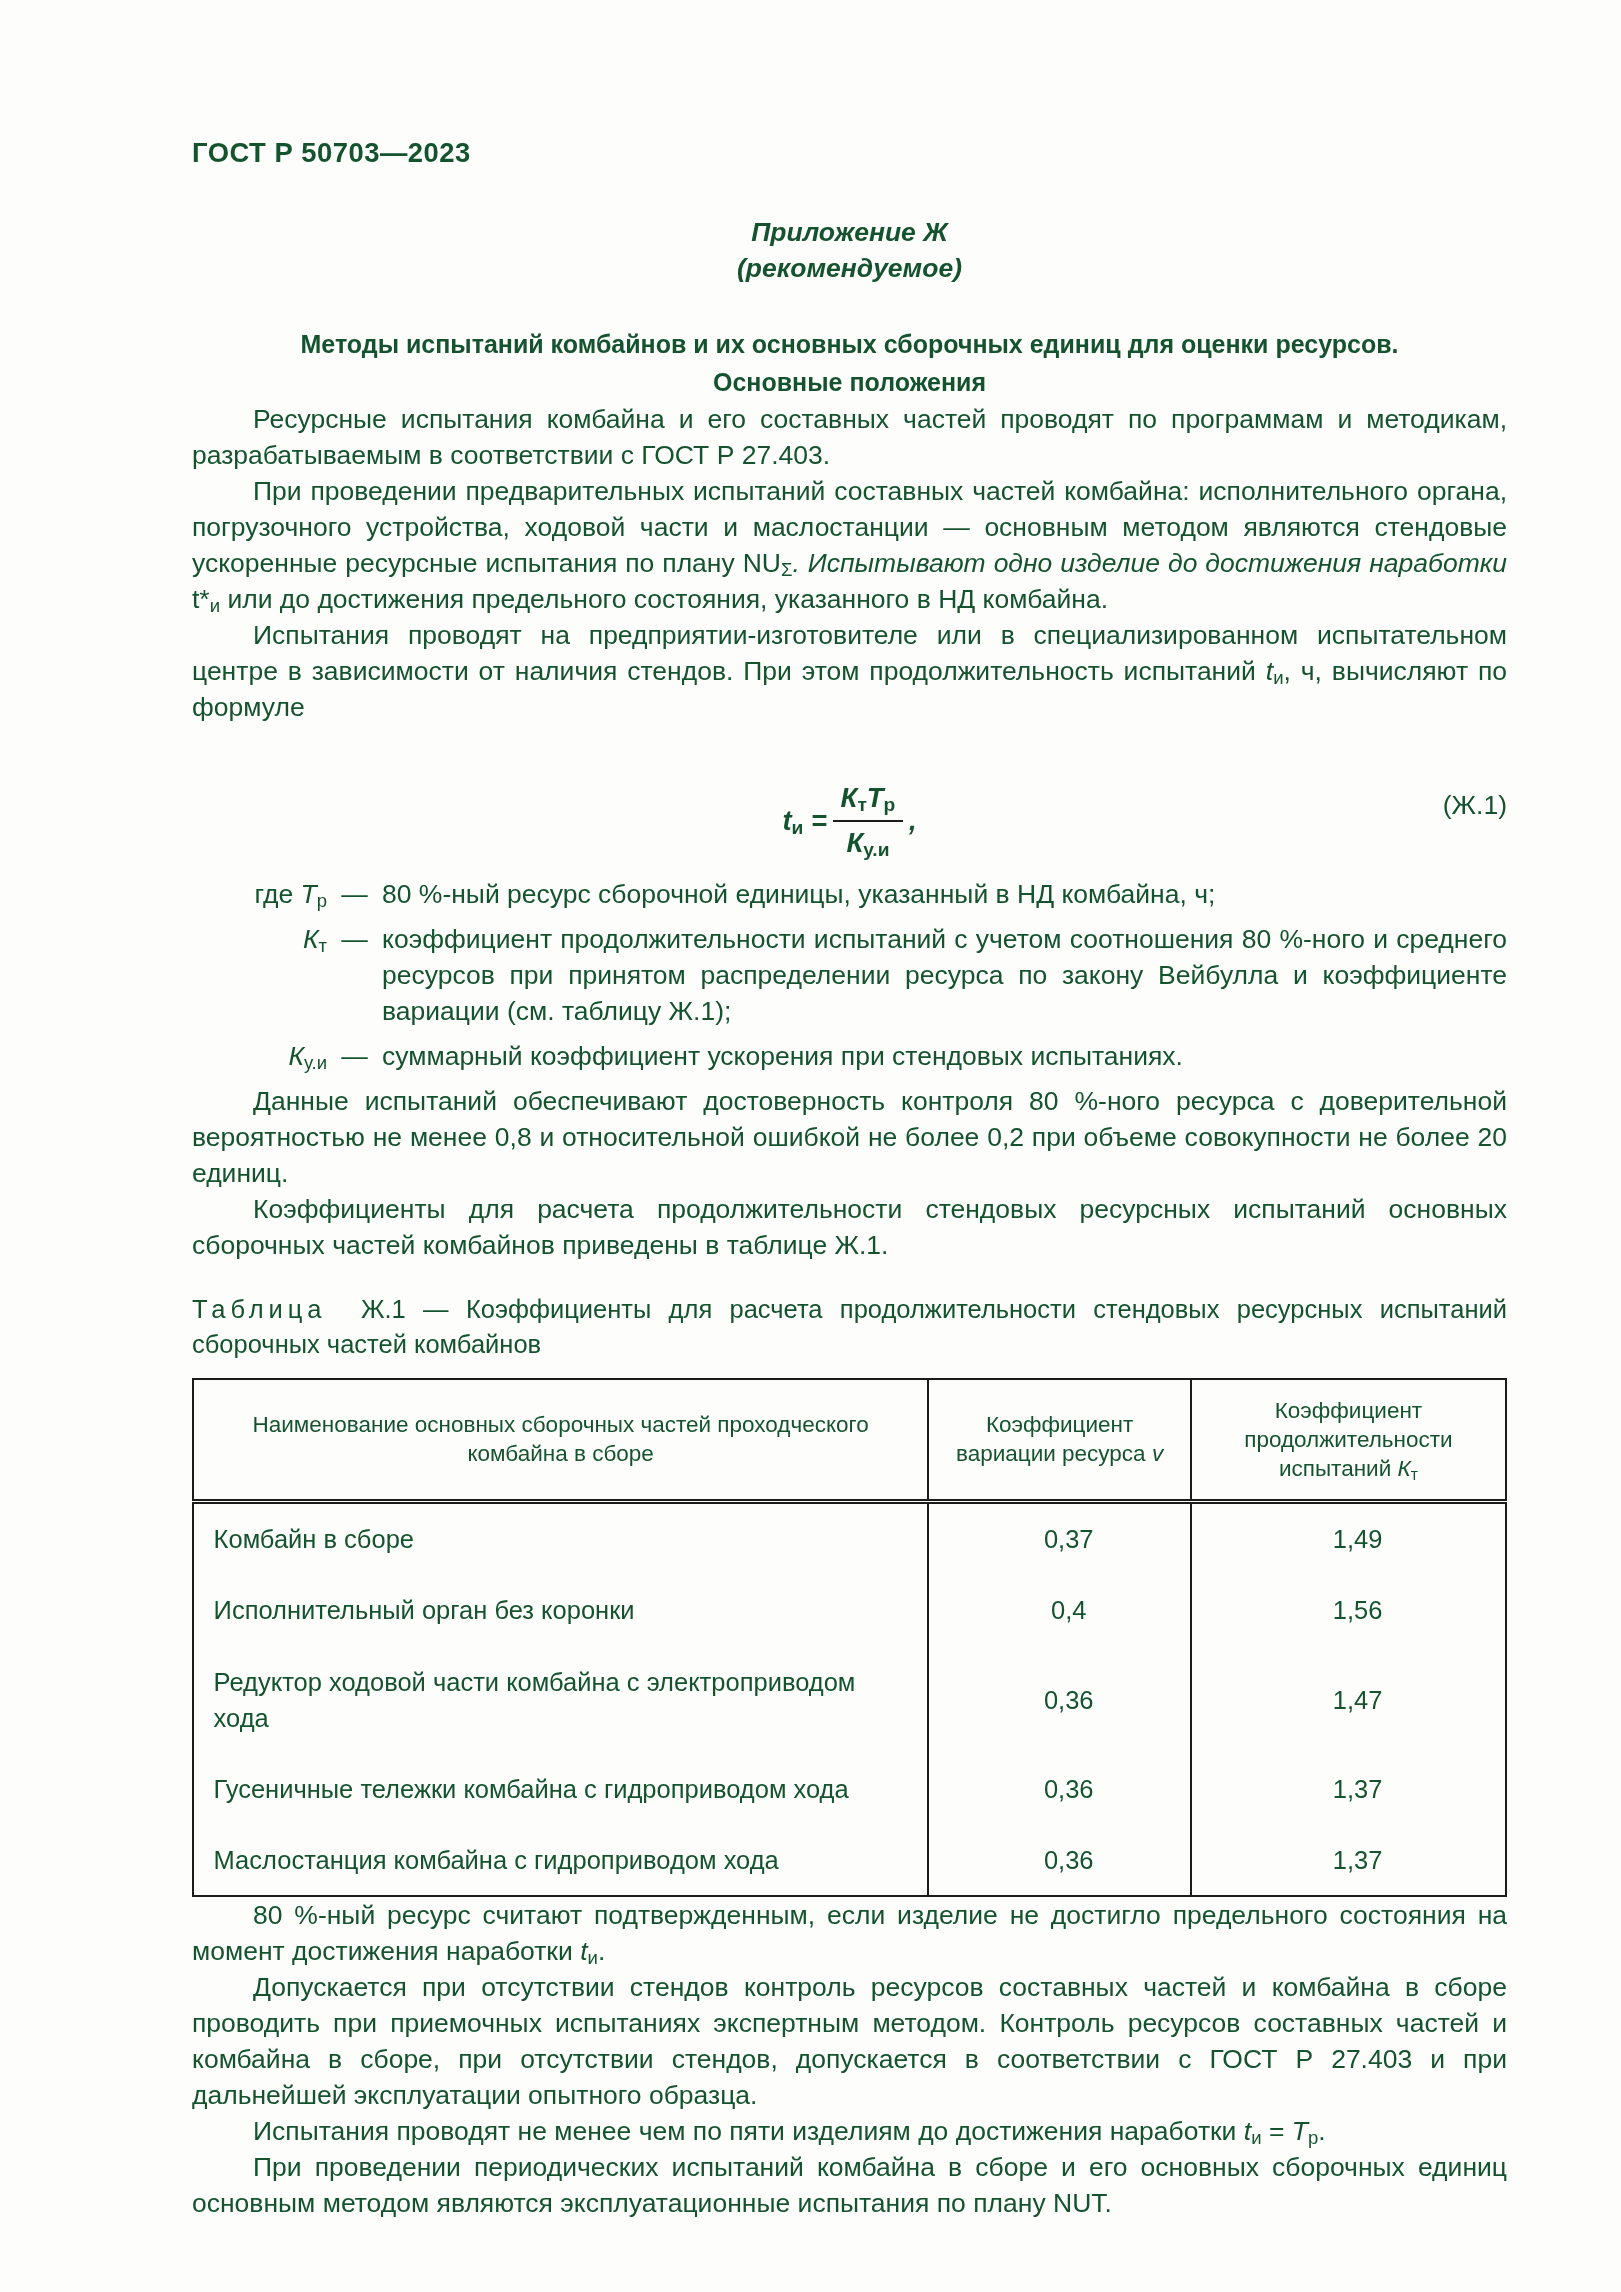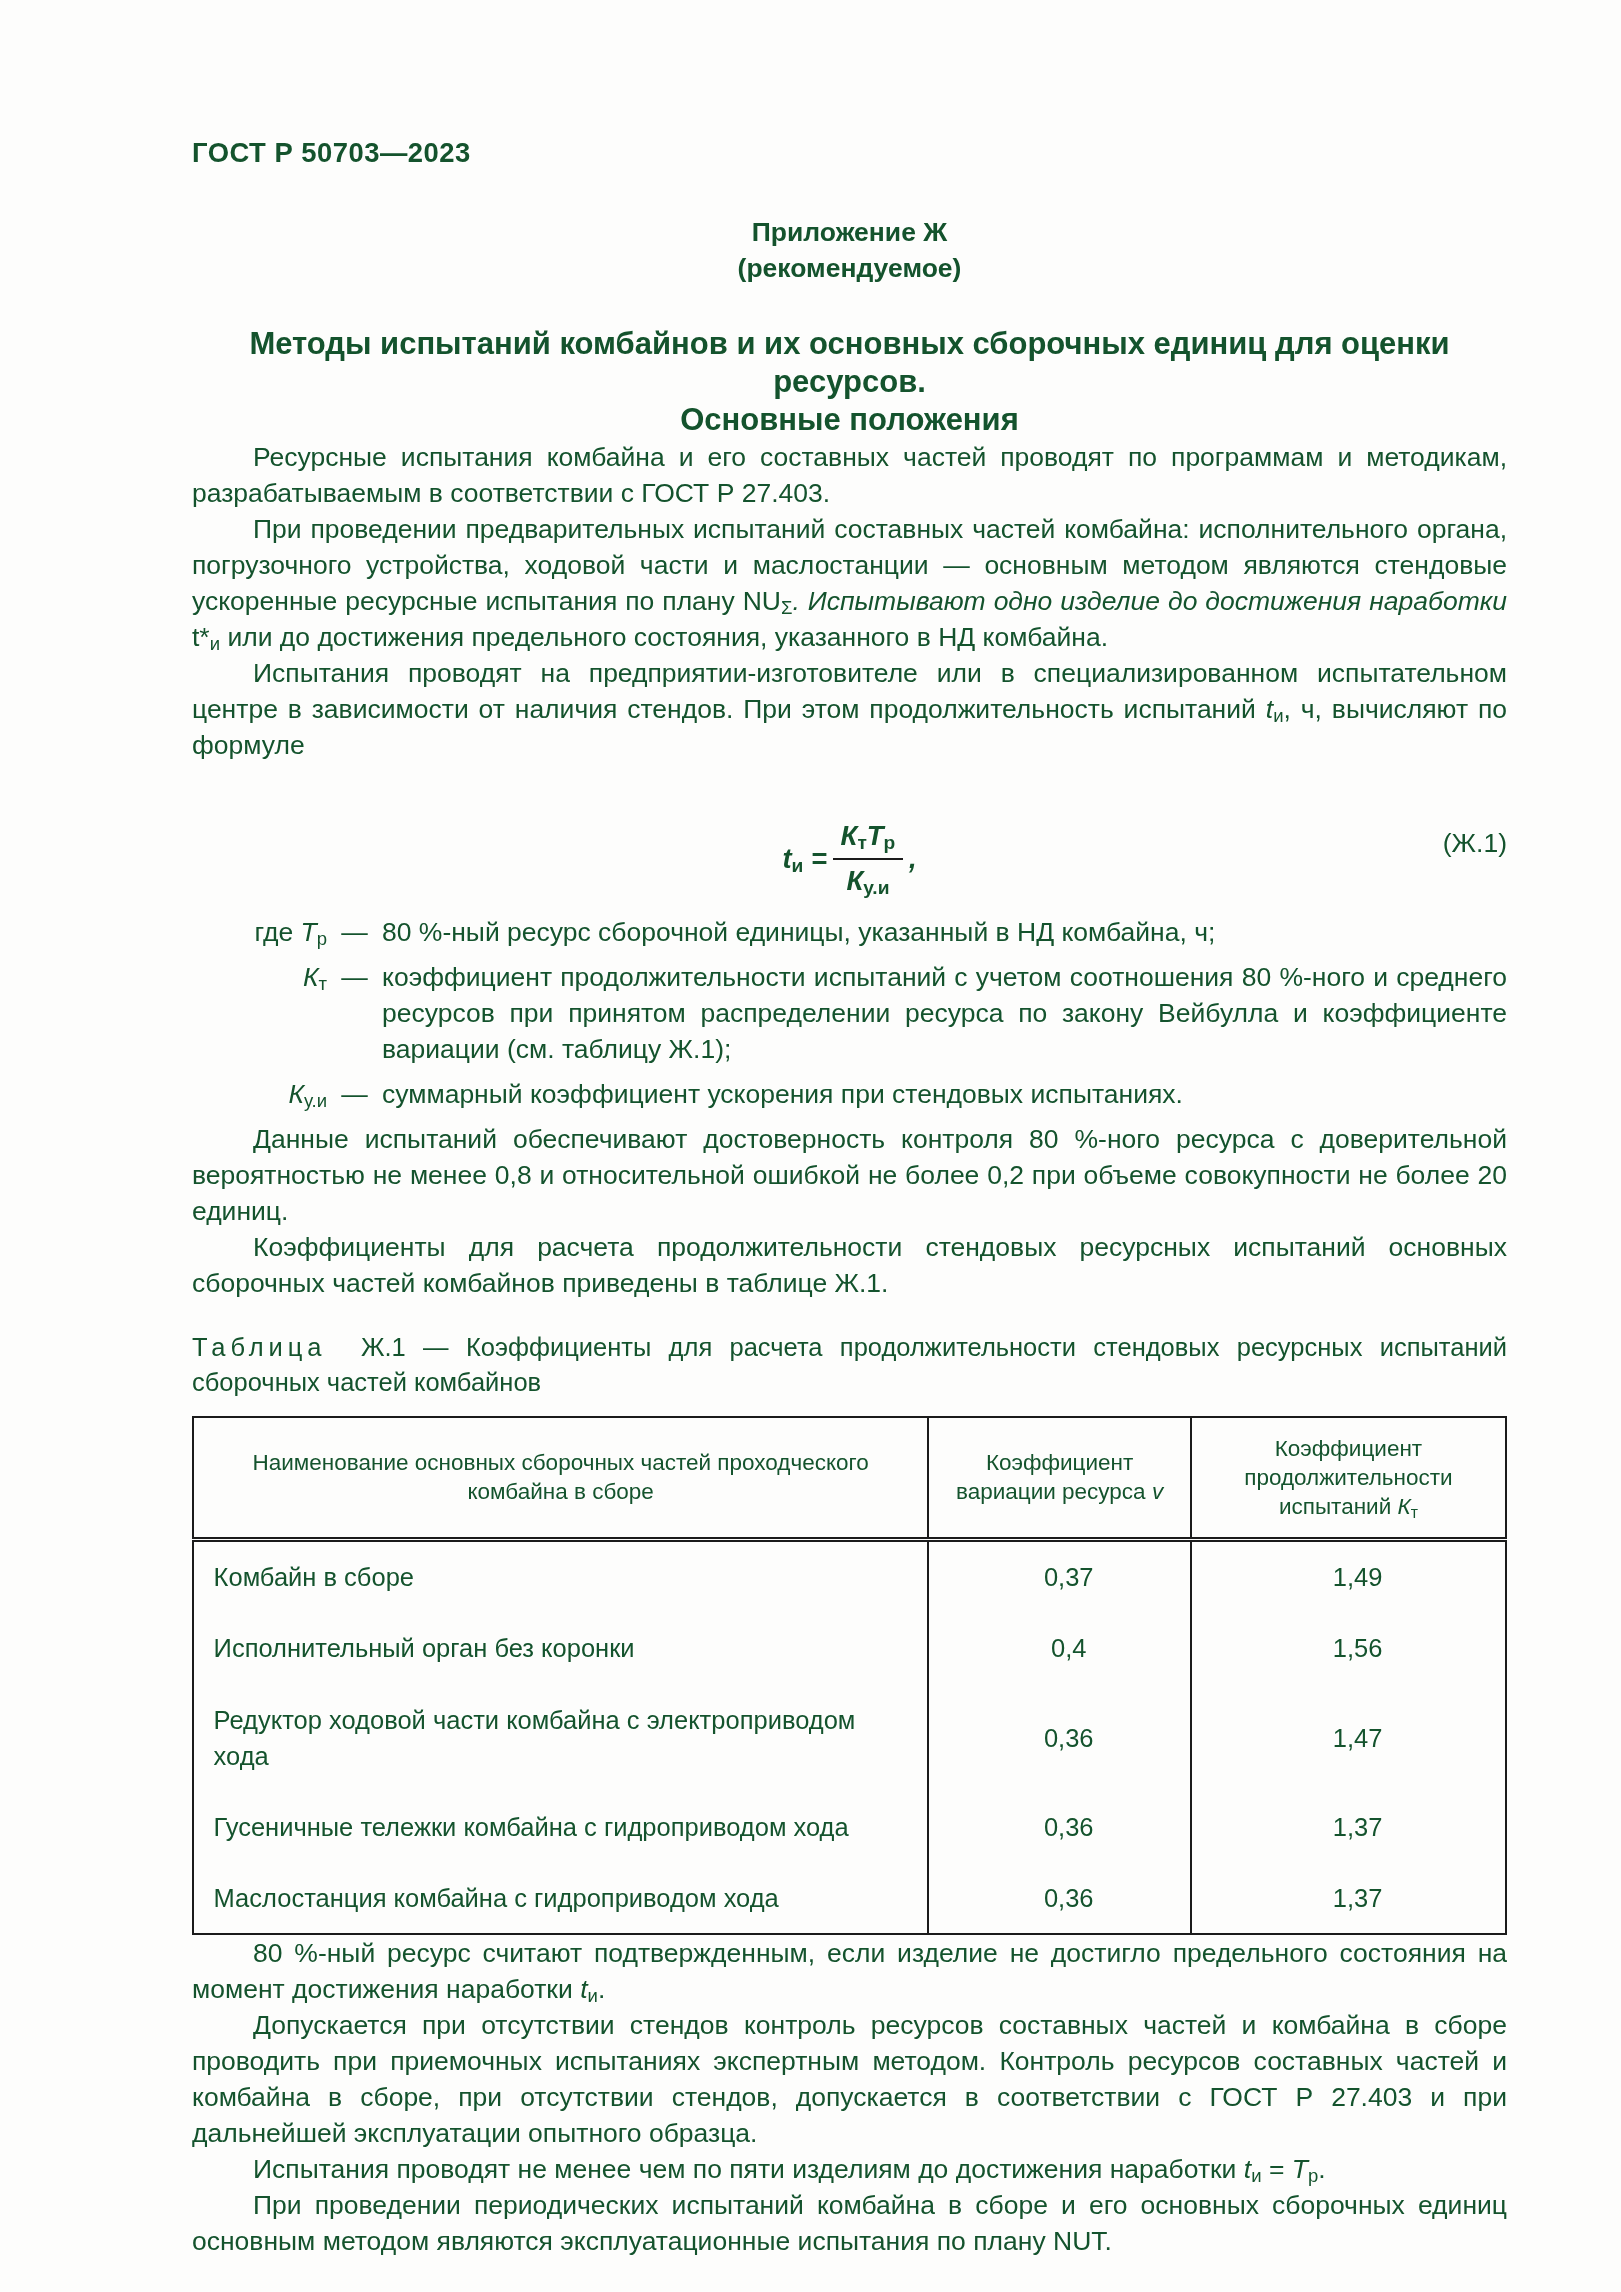--- a/index.html
+++ b/index.html
@@ -8,22 +8,22 @@
     width:1621px;height:2293px;
     margin:0 auto;
     background:#fdfdfc;
     color:#14532d;
     font-family:"Liberation Sans", sans-serif;
     box-sizing:border-box;
     padding:137px 114px 0 192px;
     overflow:hidden;
   }
   .doc-number{font-size:27.4px;font-weight:bold;letter-spacing:0.5px;}
-  .appendix-head{margin-top:45px;text-align:center;font-weight:bold;font-size:26.5px;line-height:36px;}
-  .appendix-title{margin-top:39px;text-align:center;font-weight:bold;font-size:31px;line-height:38px;}
+  .appendix-head{margin-top:45px;text-align:center;font-weight:bold;font-size:26.5px;line-height:36px;font-style:italic;}
+  .appendix-title{margin-top:39px;text-align:center;font-weight:bold;font-size:25px;line-height:38px;}
   .body-copy{font-size:26.5px;line-height:36px;}
   p.para{margin:0;text-indent:61px;text-align:justify;}
   .first-para{margin-top:33px;}
   
   .formula-row{position:relative;margin:25.5px 0 17.6px 0;height:108px;}
   .formula{
     position:absolute;left:0;right:0;top:16px;height:108px;
     display:flex;align-items:center;justify-content:center;
     font-size:27.4px;font-weight:bold;font-style:italic;
   }

